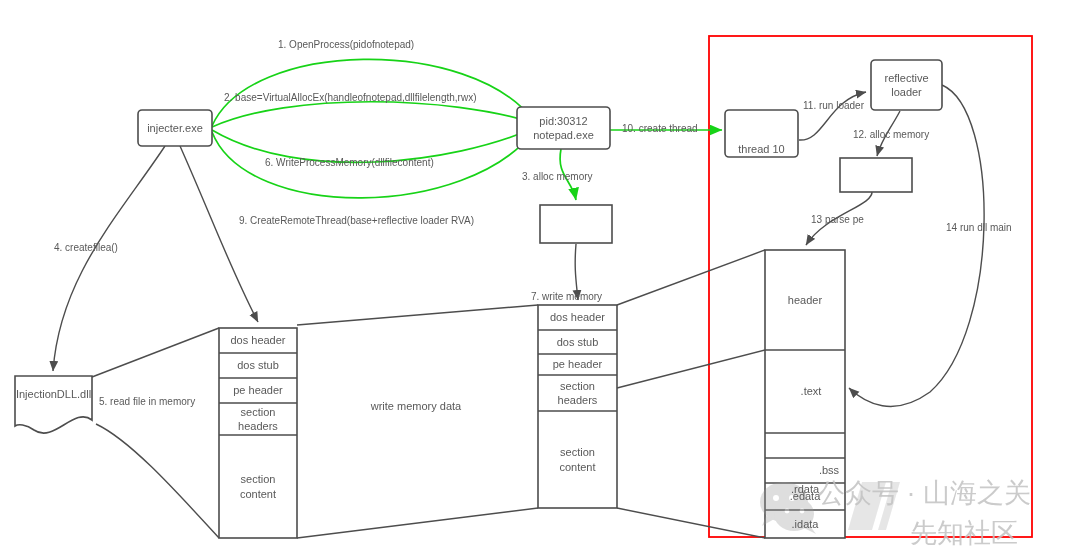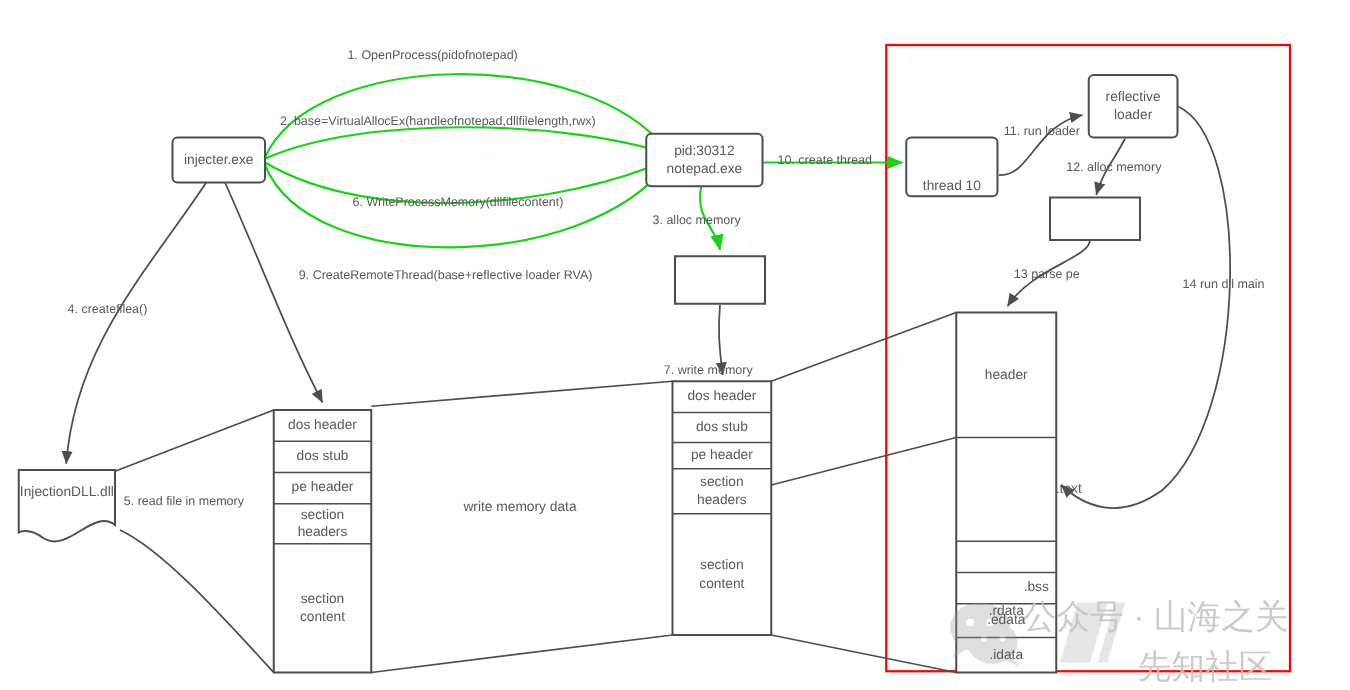--- a/index.html
+++ b/index.html
@@ -171,29 +171,29 @@
   <div class="boxtext" style="left:538px;top:375px;width:79px;height:36px;flex-direction:column;">
     <span>section</span>
     <span>headers</span>
   </div>
   <div class="boxtext" style="left:538px;top:411px;width:79px;height:97px;flex-direction:column;">
     <span>section</span>
     <span>content</span>
   </div>
 
   <div class="boxtext" style="left:765px;top:250px;width:80px;height:100px;">header</div>
-  <div class="boxtext" style="left:765px;top:350px;width:92px;height:83px;margin-left:44px;">.text</div>
+  <div class="boxtext" style="left:765px;top:350px;width:92px;height:83px;">.text</div>
   <div class="boxtext" style="left:765px;top:433px;width:80px;height:25px;margin-top:44px;">.rdata</div>
   <div class="boxtext" style="left:765px;top:458px;width:80px;height:25px;padding-left:24px;">.bss</div>
   <div class="boxtext" style="left:765px;top:483px;width:80px;height:27px;">.edata</div>
   <div class="boxtext" style="left:765px;top:510px;width:80px;height:28px;">.idata</div>
 
   <div class="lbl" style="left:278px;top:39px;">1. OpenProcess(pidofnotepad)</div>
   <div class="lbl" style="left:224px;top:92px;">2. base=VirtualAllocEx(handleofnotepad,dllfilelength,rwx)</div>
-  <div class="lbl" style="left:265px;top:157px;margin-left:17px;">6. WriteProcessMemory(dllfilecontent)</div>
+  <div class="lbl" style="left:265px;top:157px;">6. WriteProcessMemory(dllfilecontent)</div>
   <div class="lbl" style="left:239px;top:215px;">9. CreateRemoteThread(base+reflective loader RVA)</div>
   <div class="lbl" style="left:522px;top:171px;">3. alloc memory</div>
   <div class="lbl" style="left:54px;top:242px;">4. createfilea()</div>
   <div class="lbl" style="left:99px;top:396px;">5. read file in memory</div>
   <div class="lbl" style="left:531px;top:267px;margin-top:24px;">7. write memory</div>
   <div class="lbl" style="left:622px;top:123px;">10. create thread</div>
   <div class="lbl" style="left:803px;top:100px;">11. run loader</div>
   <div class="lbl" style="left:853px;top:129px;">12. alloc memory</div>
   <div class="lbl" style="left:811px;top:214px;">13 parse pe</div>
   <div class="lbl" style="left:946px;top:222px;">14 run dll main</div>

